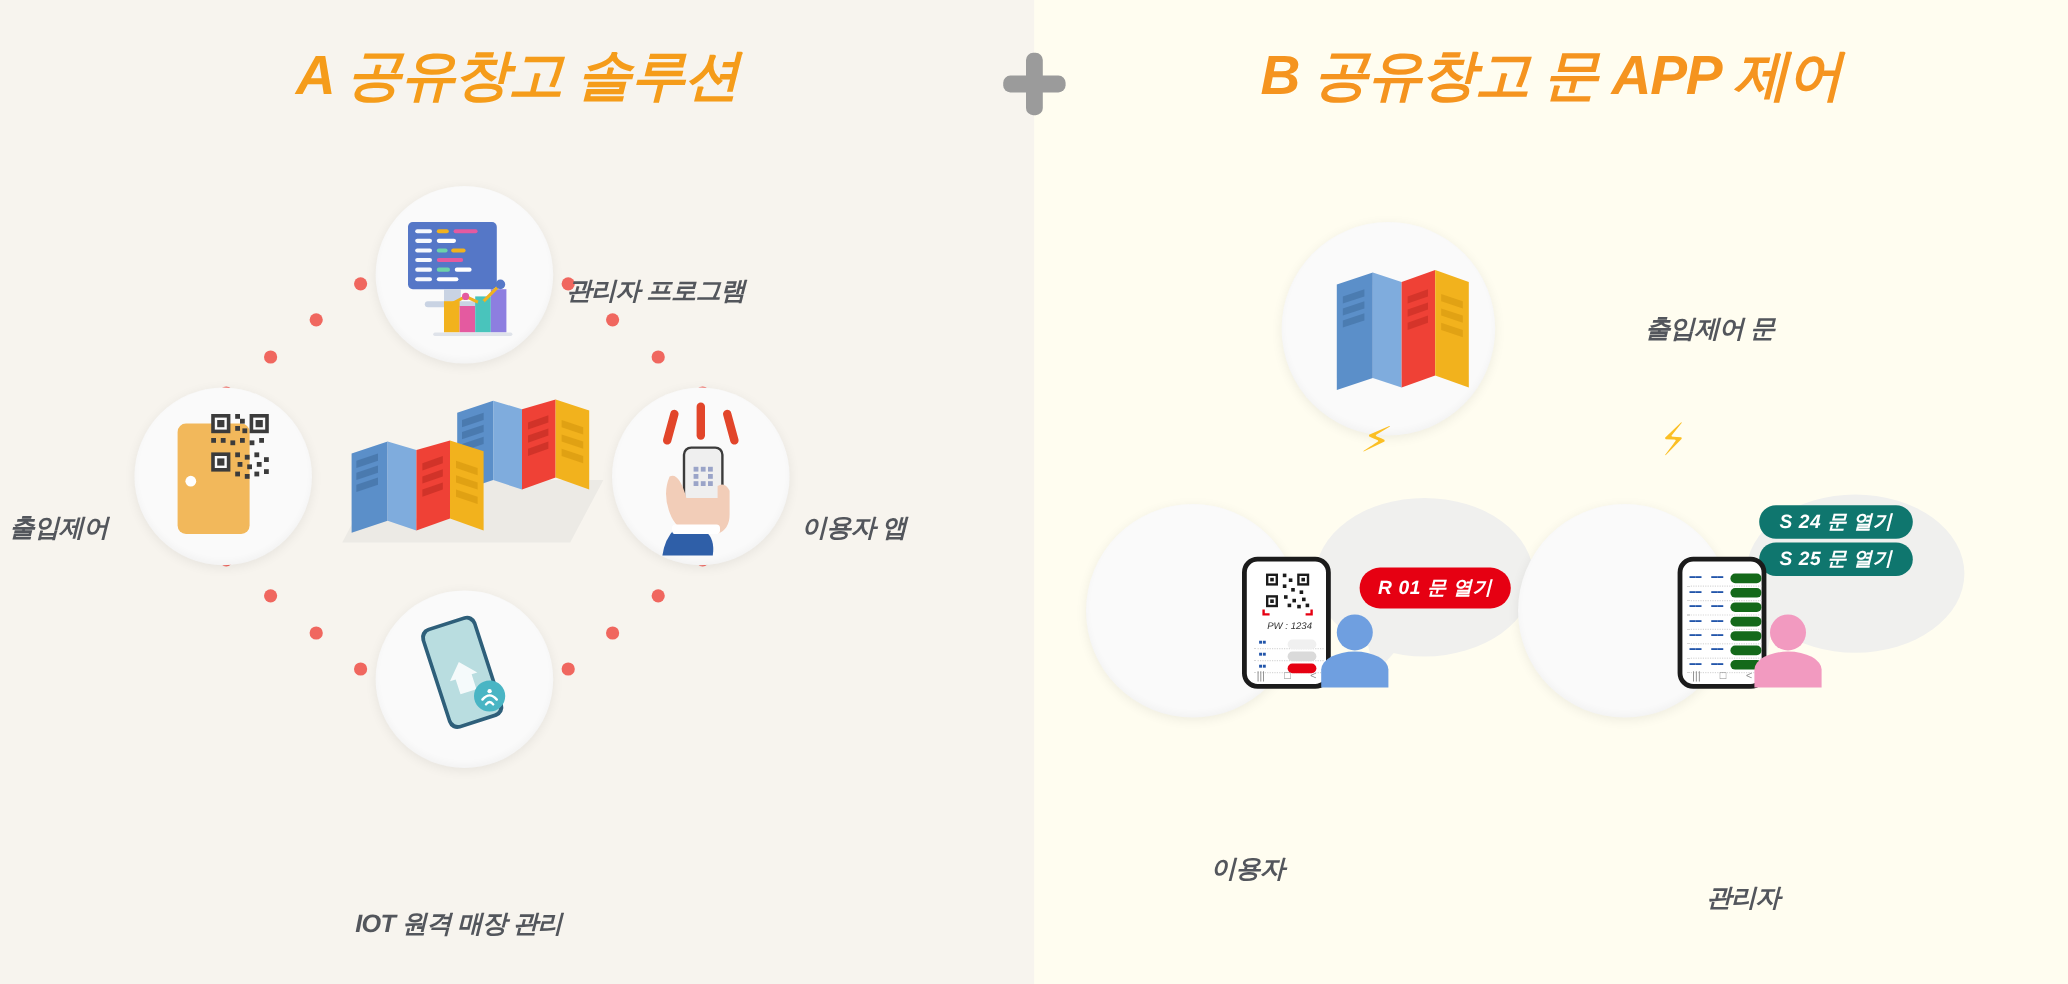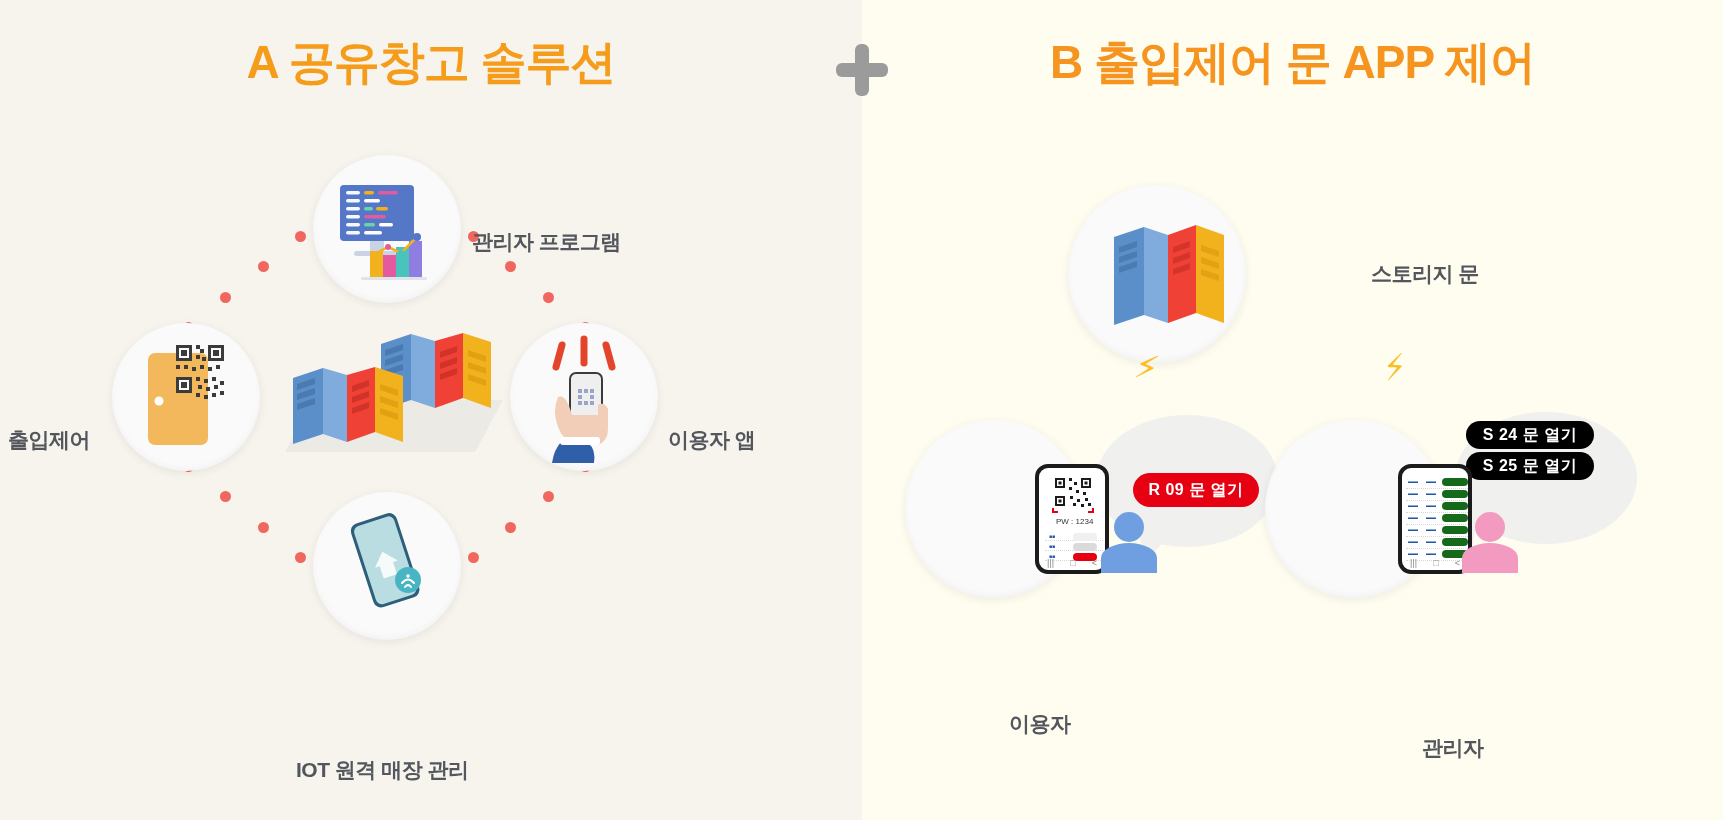--- a/index.html
+++ b/index.html
@@ -3,21 +3,21 @@
 <meta charset="utf-8">
 <style>
   * { margin:0; padding:0; box-sizing:border-box; }
   html,body { width:1723px; height:820px; }
   body {
     font-family:"Liberation Sans","DejaVu Sans",sans-serif;
     background:#fffef2;
     overflow:hidden;
     position:relative;
   }
-  .stage { position:relative; width:1723px; height:820px; display:flex; }
+  .stage { position:relative; width:1723px; height:820px; display:flex;font-style:italic; }
 
   
   .panel { position:relative; height:820px; }
   .panel-a { width:862px; background:#f7f4ee; }
   .panel-b { width:861px; background:#fffdf0; }
 
   .panel-title {
     position:absolute; top:32px; left:0; width:100%;
     text-align:center;
     font-size:46px; font-weight:bold;
@@ -79,21 +79,21 @@
     border-right:18px solid transparent;
     border-top:34px solid #f0f0ee;
   }
   .badge {
     position:absolute; border-radius:20px;
     color:#ffffff; font-size:16px; font-weight:bold;
     display:flex; align-items:center; justify-content:center;
     white-space:nowrap; letter-spacing:0.5px;
   }
   .badge-red   { background:#e60012; }
-  .badge-green { background:#000000; }
+  .badge-green { background:#0f766e; }
 
   .bolt { position:absolute; color:#fbbf24; font-size:34px; line-height:1; }
 
   
   .phone {
     position:absolute; background:#ffffff;
     border:4px solid #1b1b1b; border-radius:13px; overflow:hidden;
   }
   .phone-nav {
     position:absolute; bottom:0; left:0; right:0; height:15px;
@@ -304,21 +304,21 @@
           <path d="M89 91 q6 -7 12 0"></path>
           <path d="M92 95 q3 -4 6 0"></path>
         </g>
         <circle cx="95" cy="84" r="1.8" fill="#ffffff"></circle>
       </svg>
     </div>
     <div class="node-label" style="left:296px; top:718px;">IOT 원격 매장 관리</div>
   </div>
 
   <div class="panel panel-b">
-    <div class="panel-title">B 출입제어 문 APP 제어</div>
+    <div class="panel-title">B 공유창고 문 APP 제어</div>
   </div>
 
   <div class="plus-sep"></div>
 
   <div class="node-circle storage-circle">
     <svg width="178" height="178" viewBox="0 0 178 178">
       <polygon points="46,52 76,42 76,130 46,140" fill="#5b8fc9"></polygon>
       <polygon points="76,42 100,50 100,138 76,130" fill="#7facdd"></polygon>
       <polygon points="100,50 128,40 128,128 100,138" fill="#ef4136"></polygon>
       <polygon points="128,40 156,50 156,138 128,128" fill="#f2b21d"></polygon>
@@ -332,30 +332,30 @@
         <polygon points="105,73 122,67 122,73 105,79"></polygon>
         <polygon points="105,84 122,78 122,84 105,90"></polygon>
       </g>
       <g fill="#d99a10" opacity="0.65">
         <polygon points="133,60 151,66 151,72 133,66"></polygon>
         <polygon points="133,72 151,78 151,84 133,78"></polygon>
         <polygon points="133,84 151,90 151,96 133,90"></polygon>
       </g>
     </svg>
   </div>
-  <div class="node-label" style="position:absolute; left:1371px; top:222px;">스토리지 문</div>
+  <div class="node-label" style="position:absolute; left:1371px; top:222px;">출입제어 문</div>
 
   <div class="bolt" style="left:1135px; top:350px; transform:rotate(10deg);">⚡</div>
   <div class="bolt" style="left:1383px; top:350px; transform:rotate(-10deg);">⚡</div>
 
   <div class="node-circle user-circle"></div>
 
   <div class="speech" style="left:1096px; top:415px; width:182px; height:132px;"></div>
   <div class="speech-tail" style="left:1132px; top:528px; transform:rotate(14deg);"></div>
-  <div class="badge badge-red" style="left:1133px; top:473px; width:126px; height:34px;">R 09 문  열기</div>
+  <div class="badge badge-red" style="left:1133px; top:473px; width:126px; height:34px;">R 01 문  열기</div>
 
   <div class="phone" style="left:1035px; top:464px; width:74px; height:110px;">
     <svg width="66" height="44" viewBox="0 0 66 44" style="position:absolute;left:4px;top:6px;">
       <g fill="#1b1b1b">
         <rect x="12" y="4" width="10" height="10"></rect>
           <rect x="14" y="6" width="6" height="6" fill="#fff"></rect>
         <rect x="15.5" y="7.5" width="3" height="3"></rect>
         <rect x="38" y="4" width="10" height="10"></rect>
           <rect x="40" y="6" width="6" height="6" fill="#fff"></rect>
         <rect x="41.5" y="7.5" width="3" height="3"></rect>

